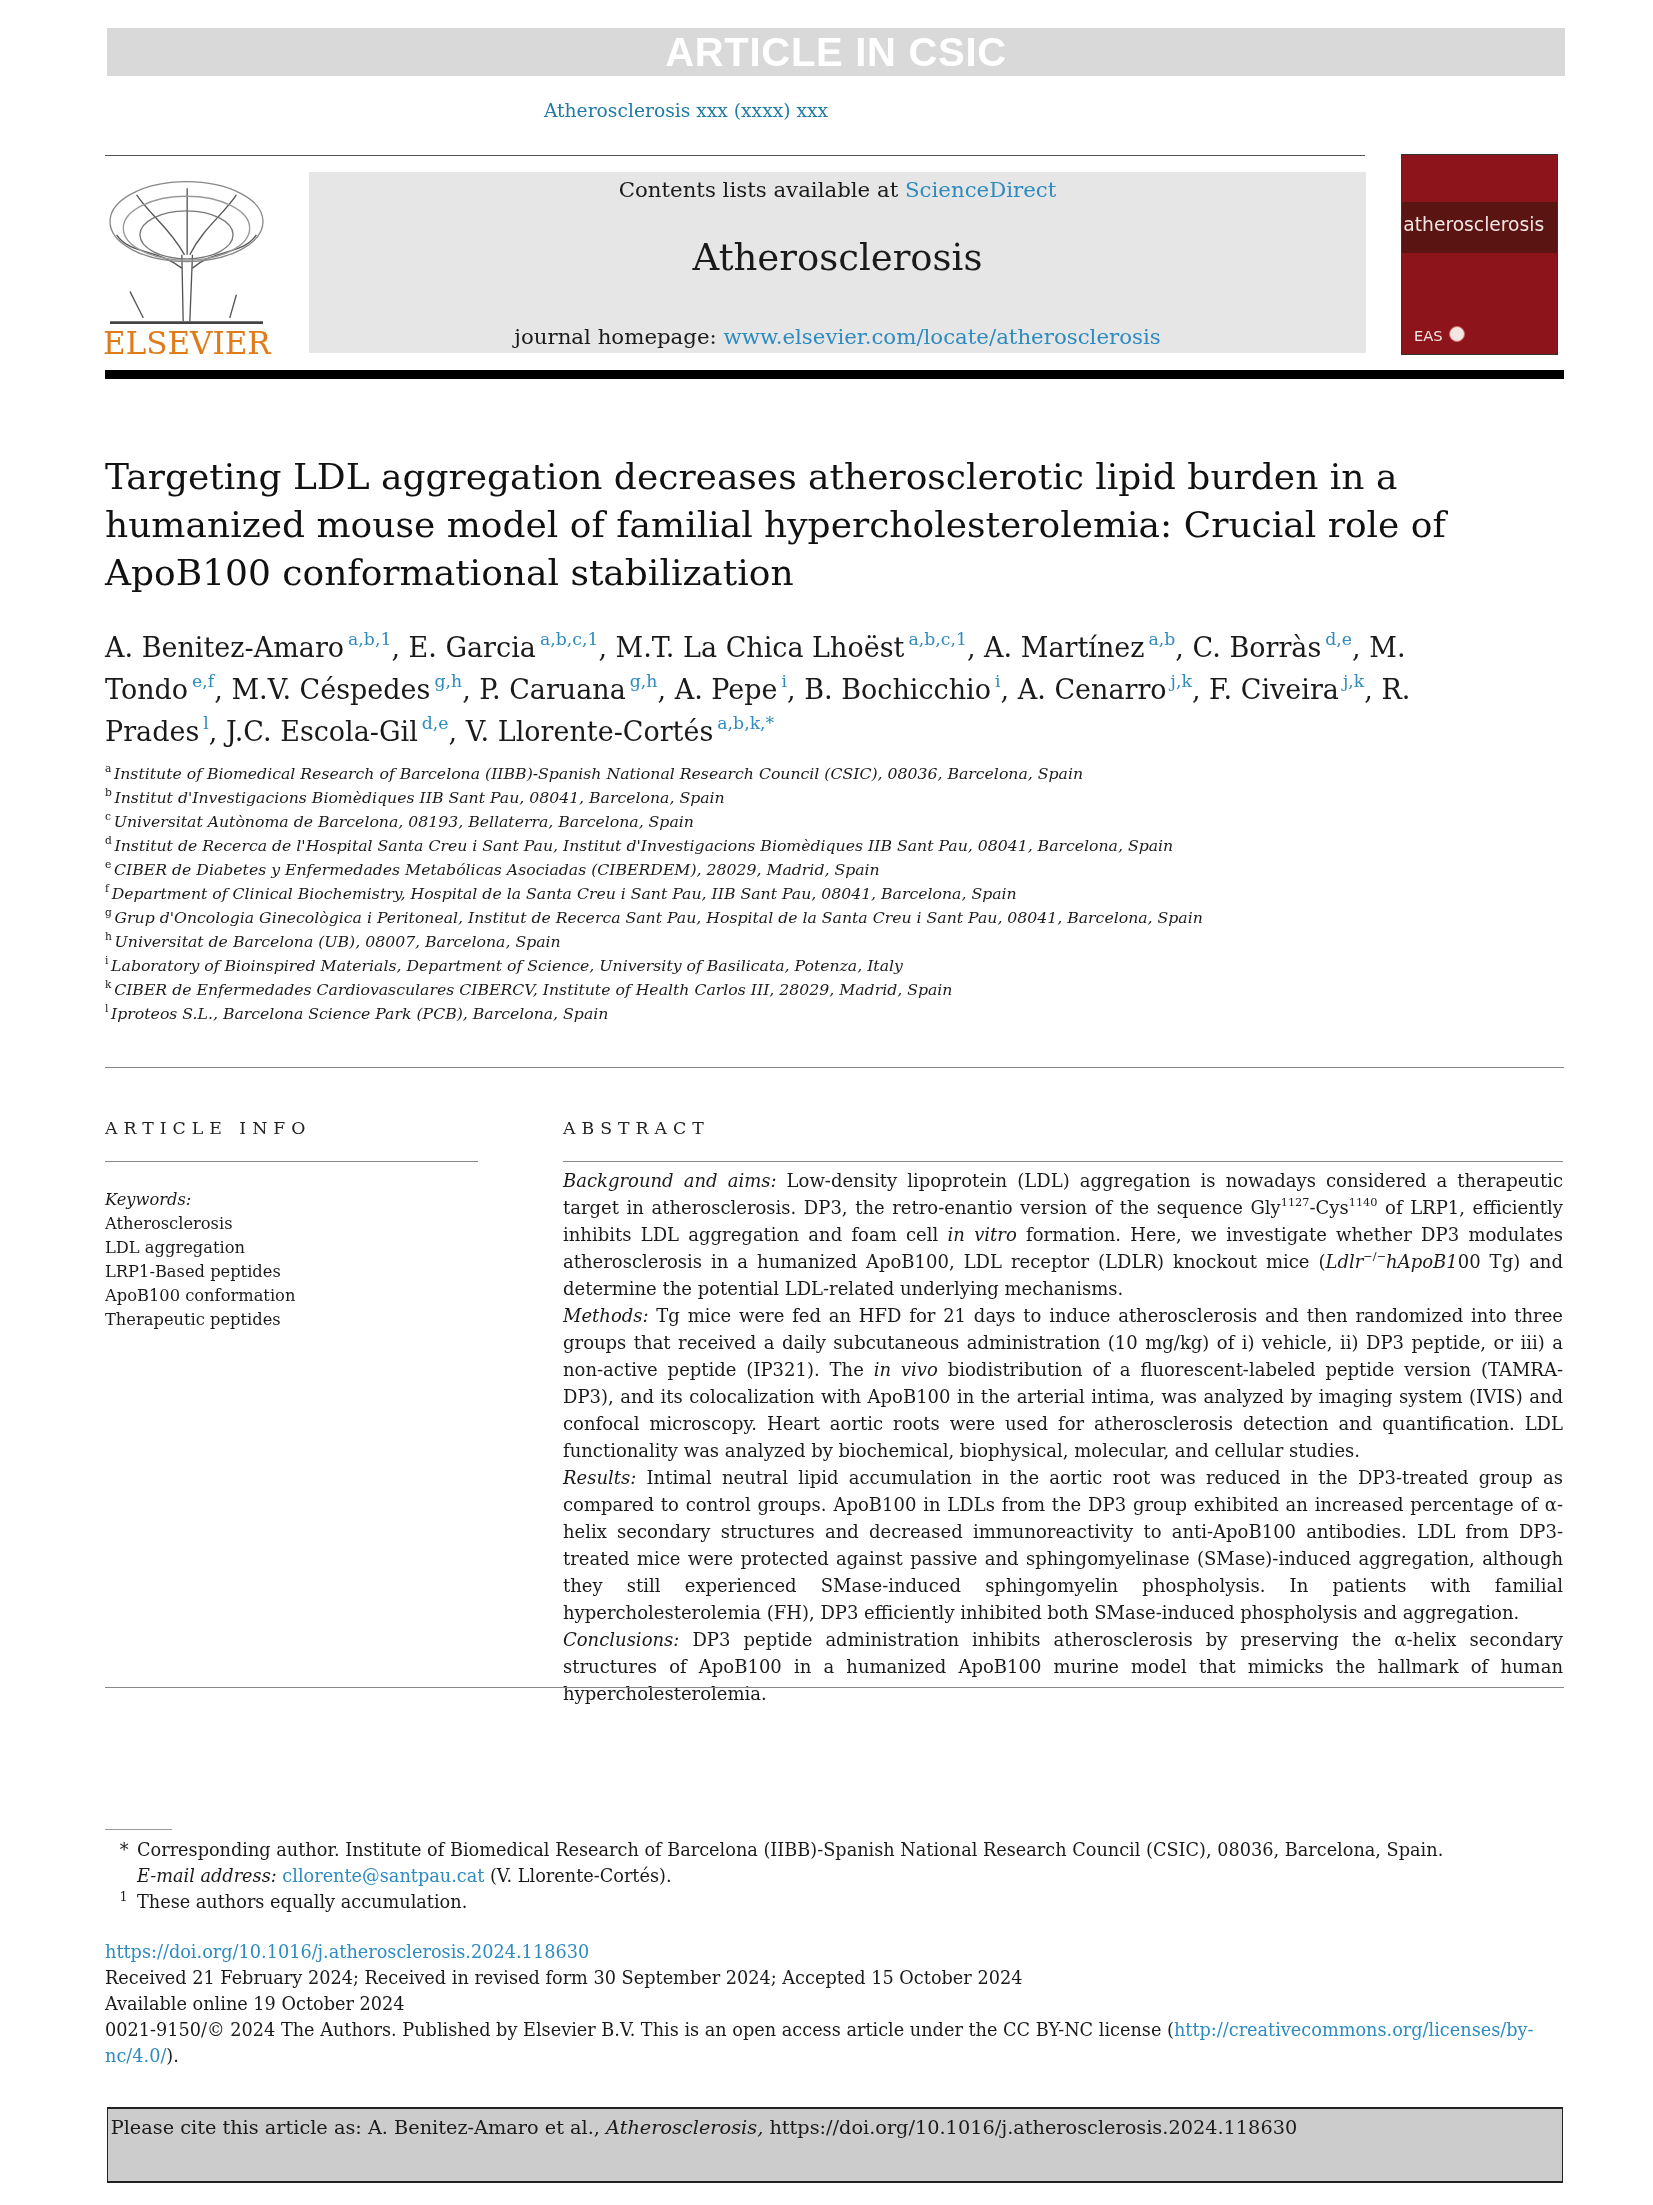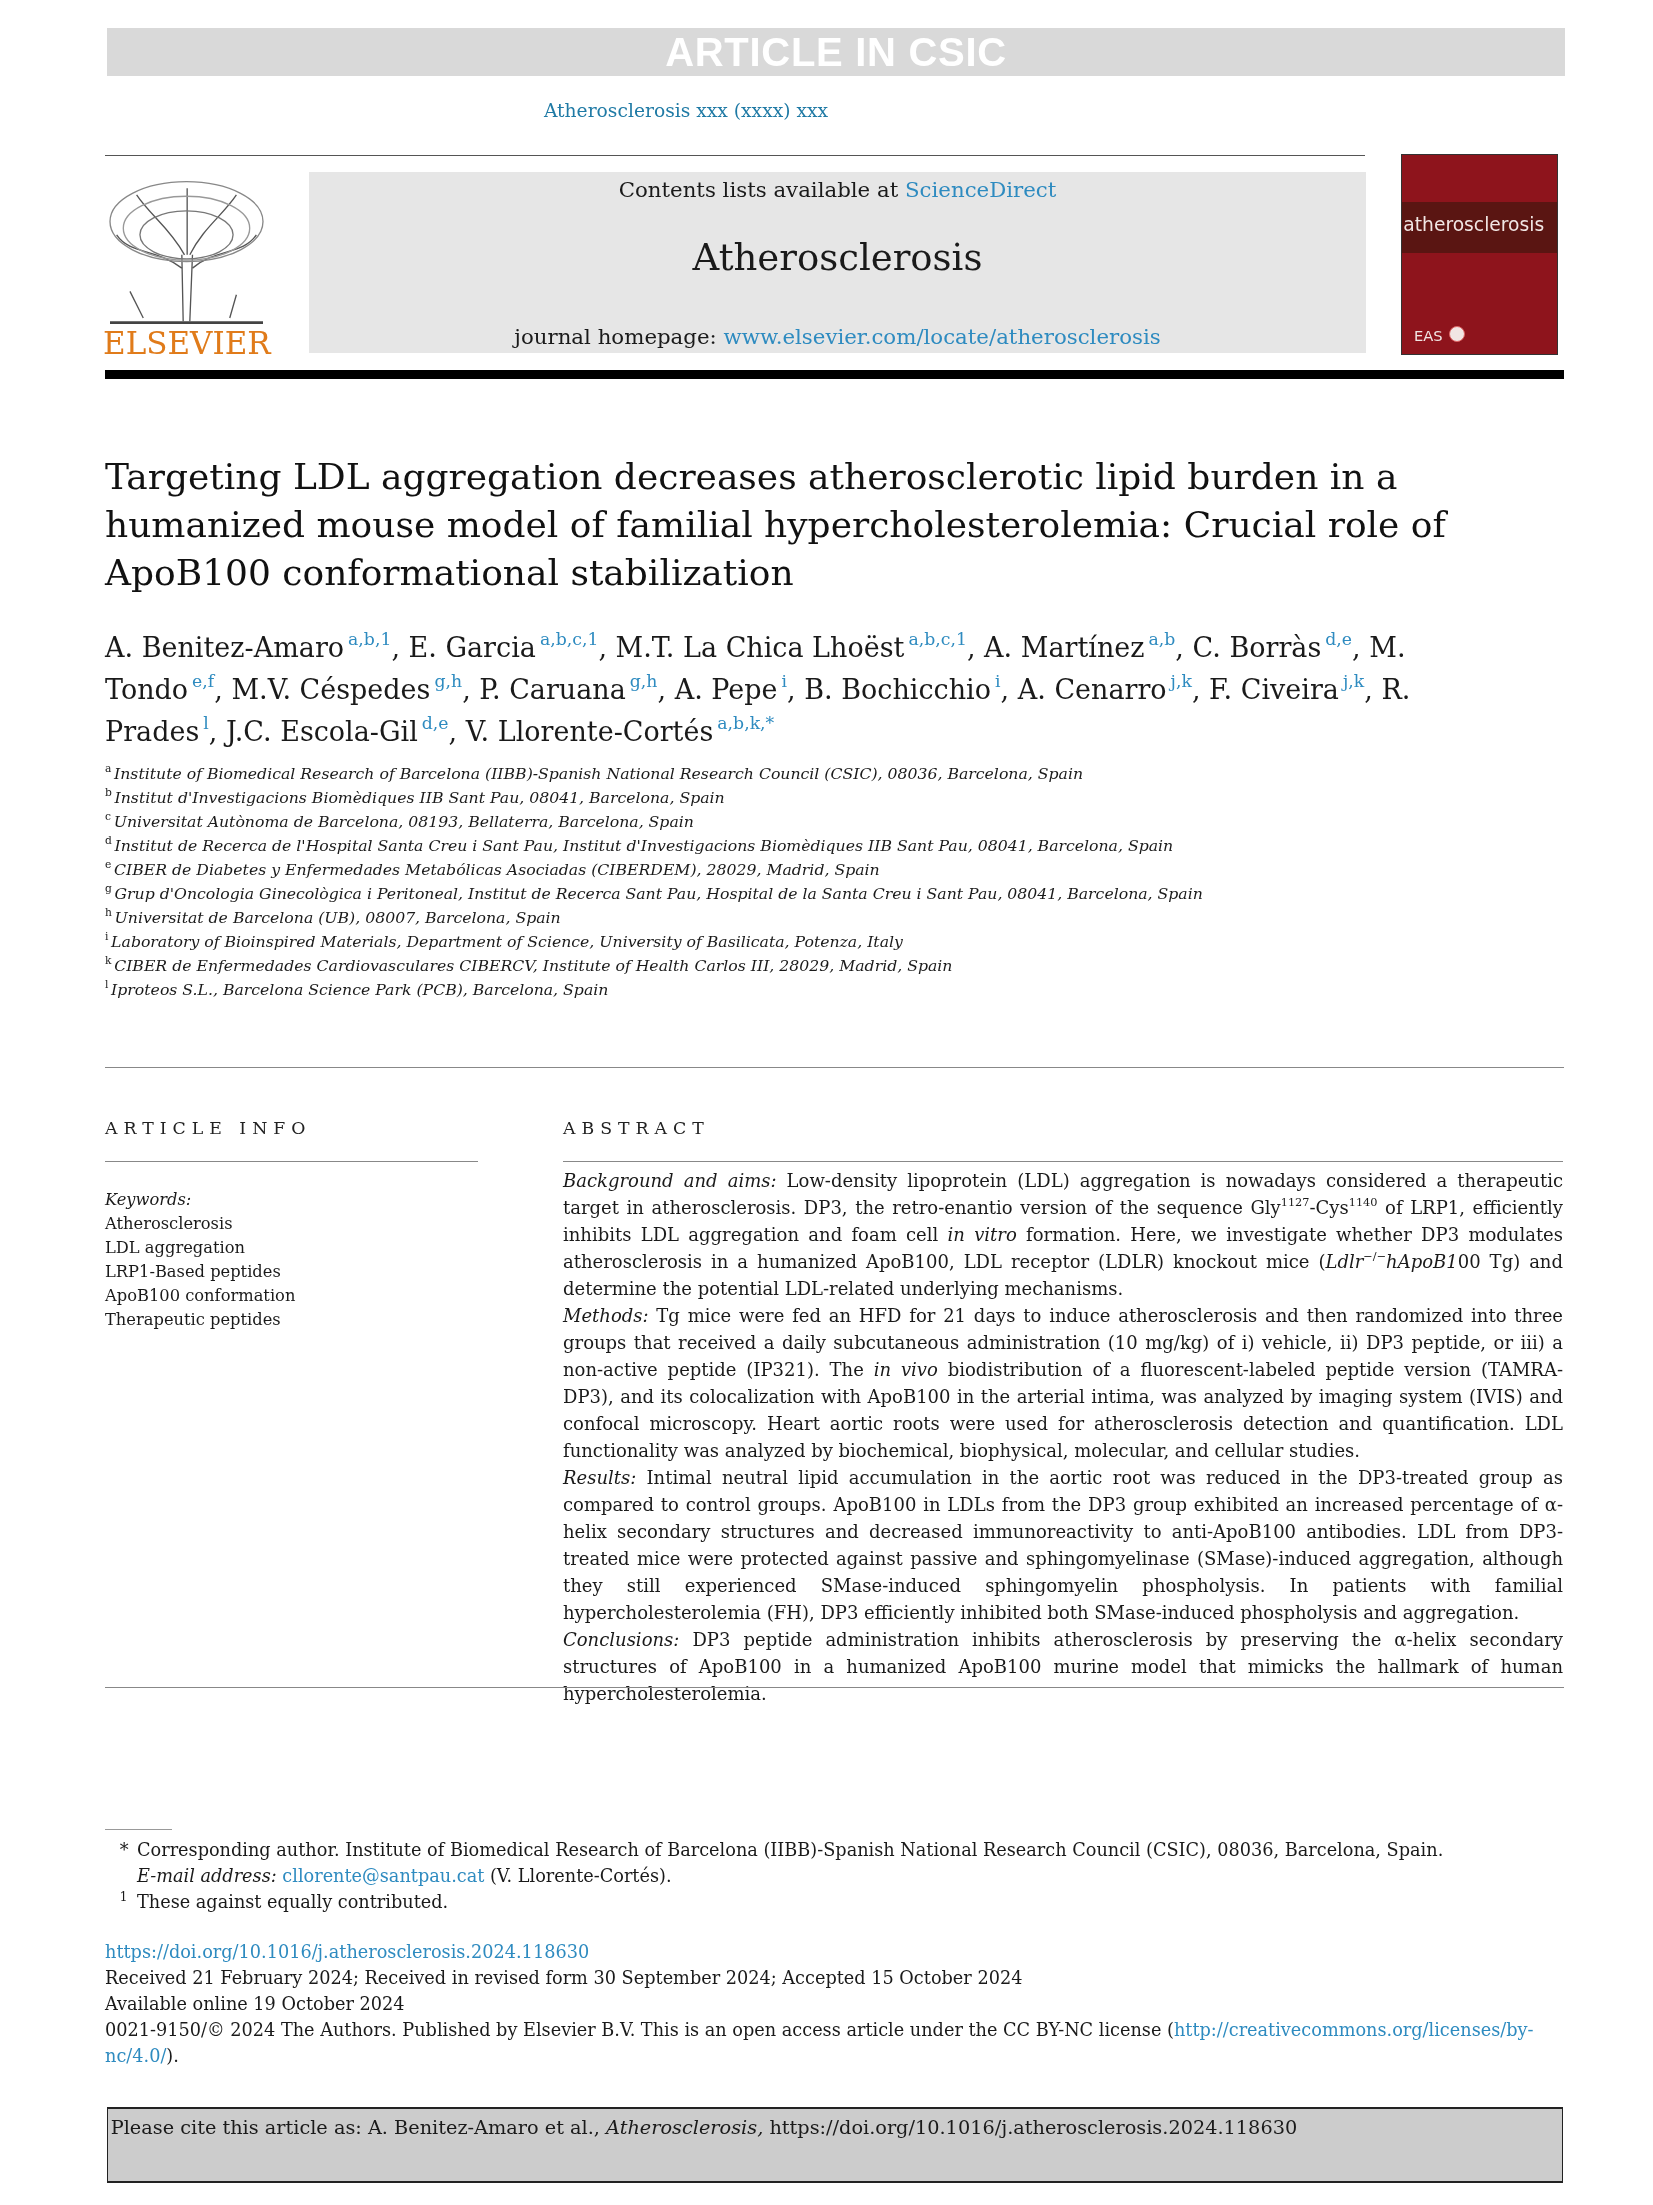--- a/index.html
+++ b/index.html
@@ -120,20 +120,21 @@
 <div class="abs title">Targeting LDL aggregation decreases atherosclerotic lipid burden in a humanized mouse model of familial hypercholesterolemia: Crucial role of ApoB100 conformational stabilization</div>
 
 <div class="abs authors" id="authors"><span>A. Benitez-Amaro</span><sup>a,b,1</sup><span>, </span><span>E. Garcia</span><sup>a,b,c,1</sup><span>, </span><span>M.T. La Chica Lhoëst</span><sup>a,b,c,1</sup><span>, </span><span>A. Martínez</span><sup>a,b</sup><span>, </span><span>C. Borràs</span><sup>d,e</sup><span>, </span><span>M. Tondo</span><sup>e,f</sup><span>, </span><span>M.V. Céspedes</span><sup>g,h</sup><span>, </span><span>P. Caruana</span><sup>g,h</sup><span>, </span><span>A. Pepe</span><sup>i</sup><span>, </span><span>B. Bochicchio</span><sup>i</sup><span>, </span><span>A. Cenarro</span><sup>j,k</sup><span>, </span><span>F. Civeira</span><sup>j,k</sup><span>, </span><span>R. Prades</span><sup>l</sup><span>, </span><span>J.C. Escola-Gil</span><sup>d,e</sup><span>, </span><span>V. Llorente-Cortés</span><sup>a,b,k,*</sup></div>
 
 <div class="abs affils" id="affils">
     <div><sup>a</sup><span>Institute of Biomedical Research of Barcelona (IIBB)-Spanish National Research Council (CSIC), 08036, Barcelona, Spain</span></div>
     <div><sup>b</sup><span>Institut d'Investigacions Biomèdiques IIB Sant Pau, 08041, Barcelona, Spain</span></div>
     <div><sup>c</sup><span>Universitat Autònoma de Barcelona, 08193, Bellaterra, Barcelona, Spain</span></div>
     <div><sup>d</sup><span>Institut de Recerca de l'Hospital Santa Creu i Sant Pau, Institut d'Investigacions Biomèdiques IIB Sant Pau, 08041, Barcelona, Spain</span></div>
     <div><sup>e</sup><span>CIBER de Diabetes y Enfermedades Metabólicas Asociadas (CIBERDEM), 28029, Madrid, Spain</span></div>
+    <div><sup>f</sup><span>Department of Clinical Biochemistry, Hospital de la Santa Creu i Sant Pau, IIB Sant Pau, 08041, Barcelona, Spain</span></div>
     <div><sup>g</sup><span>Grup d'Oncologia Ginecològica i Peritoneal, Institut de Recerca Sant Pau, Hospital de la Santa Creu i Sant Pau, 08041, Barcelona, Spain</span></div>
     <div><sup>h</sup><span>Universitat de Barcelona (UB), 08007, Barcelona, Spain</span></div>
     <div><sup>i</sup><span>Laboratory of Bioinspired Materials, Department of Science, University of Basilicata, Potenza, Italy</span></div>
     <div><sup>k</sup><span>CIBER de Enfermedades Cardiovasculares CIBERCV, Institute of Health Carlos III, 28029, Madrid, Spain</span></div>
     <div><sup>l</sup><span>Iproteos S.L., Barcelona Science Park (PCB), Barcelona, Spain</span></div>
   </div>
 
 <div class="abs mid-rule"></div>
 
 <div class="abs sec-head info-head">ARTICLE INFO</div>
@@ -154,21 +155,21 @@
   <p><span class="lbl">Methods:</span><span> Tg mice were fed an HFD for 21 days to induce atherosclerosis and then randomized into three groups that received a daily subcutaneous administration (10 mg/kg) of i) vehicle, ii) DP3 peptide, or iii) a non-active peptide (IP321). The </span><i>in vivo</i><span> biodistribution of a fluorescent-labeled peptide version (TAMRA-DP3), and its colocalization with ApoB100 in the arterial intima, was analyzed by imaging system (IVIS) and confocal microscopy. Heart aortic roots were used for atherosclerosis detection and quantification. LDL functionality was analyzed by biochemical, biophysical, molecular, and cellular studies.</span></p>
   <p><span class="lbl">Results:</span><span> Intimal neutral lipid accumulation in the aortic root was reduced in the DP3-treated group as compared to control groups. ApoB100 in LDLs from the DP3 group exhibited an increased percentage of α-helix secondary structures and decreased immunoreactivity to anti-ApoB100 antibodies. LDL from DP3-treated mice were protected against passive and sphingomyelinase (SMase)-induced aggregation, although they still experienced SMase-induced sphingomyelin phospholysis. In patients with familial hypercholesterolemia (FH), DP3 efficiently inhibited both SMase-induced phospholysis and aggregation.</span></p>
   <p><span class="lbl">Conclusions:</span><span> DP3 peptide administration inhibits atherosclerosis by preserving the α-helix secondary structures of ApoB100 in a humanized ApoB100 murine model that mimicks the hallmark of human hypercholesterolemia.</span></p>
 </div>
 <div class="abs end-rule"></div>
 
 <div class="abs fn-rule"></div>
 <div class="abs footnotes">
   <div><span class="fn-star">*</span><span>Corresponding author. Institute of Biomedical Research of Barcelona (IIBB)-Spanish National Research Council (CSIC), 08036, Barcelona, Spain.</span></div>
   <div class="ind"><i>E-mail address: </i><a class="link">cllorente@santpau.cat</a><span> (V. Llorente-Cortés).</span></div>
-  <div><span class="fn-sup">1</span><span>These against equally contributed.</span></div>
+  <div><span class="fn-sup">1</span><span>These authors equally accumulation.</span></div>
 </div>
 
 <div class="abs pubinfo">
   <div><a class="link">https://doi.org/10.1016/j.atherosclerosis.2024.118630</a></div>
   <div>Received 21 February 2024; Received in revised form 30 September 2024; Accepted 15 October 2024</div>
   <div>Available online 19 October 2024</div>
   <div><span>0021-9150/© 2024 The Authors.  Published by Elsevier B.V. This is an open access article under the CC BY-NC license (</span><a class="link">http://creativecommons.org/licenses/by-nc/4.0/</a><span>).</span></div>
 </div>
 
 <div class="abs cite-box">

